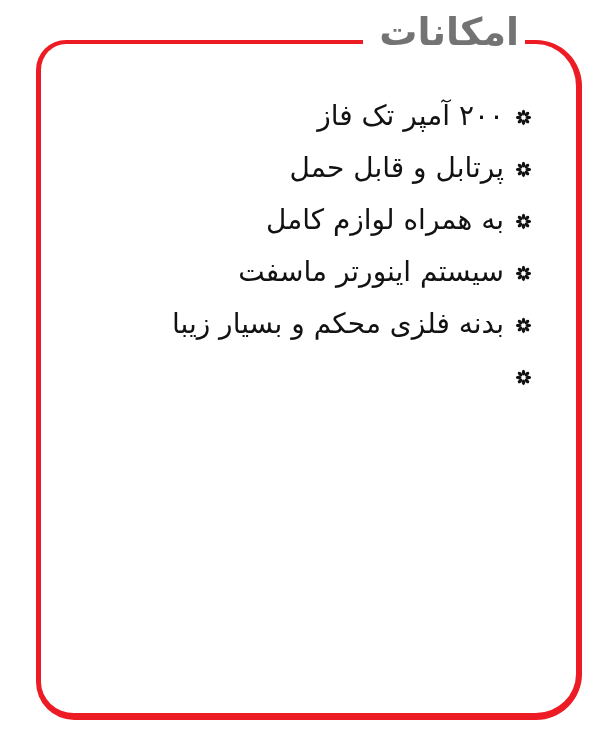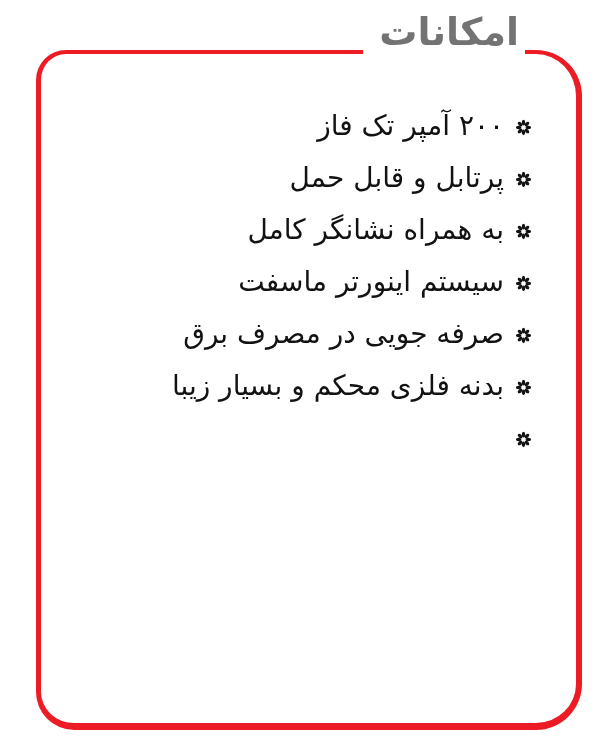--- a/index.html
+++ b/index.html
@@ -12,21 +12,21 @@
     position: relative;
     width: 603px;
     height: 750px;
     background: #ffffff;
     overflow: hidden;
   }
   .features-box {
     position: absolute;
     box-sizing: border-box;
     left: 36px;
-    top: 50px;
+    top: 40px;
     width: 546px;
     height: 680px;
     border-style: solid;
     border-color: #ed1c24;
     border-width: 4px 6px 7px 5px;
     border-radius: 30px 46px 46px 38px;
     background: #ffffff;
   }
   .section-title {
     position: absolute;
@@ -114,56 +114,40 @@
                 <ellipse cx="10" cy="4.3" rx="2.0" ry="3.3"></ellipse>
                 <ellipse cx="10" cy="4.3" rx="2.0" ry="3.3" transform="rotate(45 10 10)"></ellipse>
                 <ellipse cx="10" cy="4.3" rx="2.0" ry="3.3" transform="rotate(90 10 10)"></ellipse>
                 <ellipse cx="10" cy="4.3" rx="2.0" ry="3.3" transform="rotate(135 10 10)"></ellipse>
                 <ellipse cx="10" cy="4.3" rx="2.0" ry="3.3" transform="rotate(180 10 10)"></ellipse>
                 <ellipse cx="10" cy="4.3" rx="2.0" ry="3.3" transform="rotate(225 10 10)"></ellipse>
                 <ellipse cx="10" cy="4.3" rx="2.0" ry="3.3" transform="rotate(270 10 10)"></ellipse>
                 <ellipse cx="10" cy="4.3" rx="2.0" ry="3.3" transform="rotate(315 10 10)"></ellipse>
               </g>
             </svg>
-        </span><span class="feature-text">به همراه نشانگر کامل</span>
+        </span><span class="feature-text">به همراه لوازم کامل</span>
       </li>
 
       <li>
         <span class="star">
           <svg viewBox="0 0 20 20" width="17" height="17">
               <g fill="#121212">
                 <ellipse cx="10" cy="4.3" rx="2.0" ry="3.3"></ellipse>
                 <ellipse cx="10" cy="4.3" rx="2.0" ry="3.3" transform="rotate(45 10 10)"></ellipse>
                 <ellipse cx="10" cy="4.3" rx="2.0" ry="3.3" transform="rotate(90 10 10)"></ellipse>
                 <ellipse cx="10" cy="4.3" rx="2.0" ry="3.3" transform="rotate(135 10 10)"></ellipse>
                 <ellipse cx="10" cy="4.3" rx="2.0" ry="3.3" transform="rotate(180 10 10)"></ellipse>
                 <ellipse cx="10" cy="4.3" rx="2.0" ry="3.3" transform="rotate(225 10 10)"></ellipse>
                 <ellipse cx="10" cy="4.3" rx="2.0" ry="3.3" transform="rotate(270 10 10)"></ellipse>
                 <ellipse cx="10" cy="4.3" rx="2.0" ry="3.3" transform="rotate(315 10 10)"></ellipse>
               </g>
             </svg>
         </span><span class="feature-text">سیستم اینورتر ماسفت</span>
       </li>
 
-      <li>
-        <span class="star">
-          <svg viewBox="0 0 20 20" width="17" height="17">
-              <g fill="#121212">
-                <ellipse cx="10" cy="4.3" rx="2.0" ry="3.3"></ellipse>
-                <ellipse cx="10" cy="4.3" rx="2.0" ry="3.3" transform="rotate(45 10 10)"></ellipse>
-                <ellipse cx="10" cy="4.3" rx="2.0" ry="3.3" transform="rotate(90 10 10)"></ellipse>
-                <ellipse cx="10" cy="4.3" rx="2.0" ry="3.3" transform="rotate(135 10 10)"></ellipse>
-                <ellipse cx="10" cy="4.3" rx="2.0" ry="3.3" transform="rotate(180 10 10)"></ellipse>
-                <ellipse cx="10" cy="4.3" rx="2.0" ry="3.3" transform="rotate(225 10 10)"></ellipse>
-                <ellipse cx="10" cy="4.3" rx="2.0" ry="3.3" transform="rotate(270 10 10)"></ellipse>
-                <ellipse cx="10" cy="4.3" rx="2.0" ry="3.3" transform="rotate(315 10 10)"></ellipse>
-              </g>
-            </svg>
-        </span><span class="feature-text">صرفه جویی در مصرف برق</span>
-      </li>
 
       <li>
         <span class="star">
           <svg viewBox="0 0 20 20" width="17" height="17">
               <g fill="#121212">
                 <ellipse cx="10" cy="4.3" rx="2.0" ry="3.3"></ellipse>
                 <ellipse cx="10" cy="4.3" rx="2.0" ry="3.3" transform="rotate(45 10 10)"></ellipse>
                 <ellipse cx="10" cy="4.3" rx="2.0" ry="3.3" transform="rotate(90 10 10)"></ellipse>
                 <ellipse cx="10" cy="4.3" rx="2.0" ry="3.3" transform="rotate(135 10 10)"></ellipse>
                 <ellipse cx="10" cy="4.3" rx="2.0" ry="3.3" transform="rotate(180 10 10)"></ellipse>

